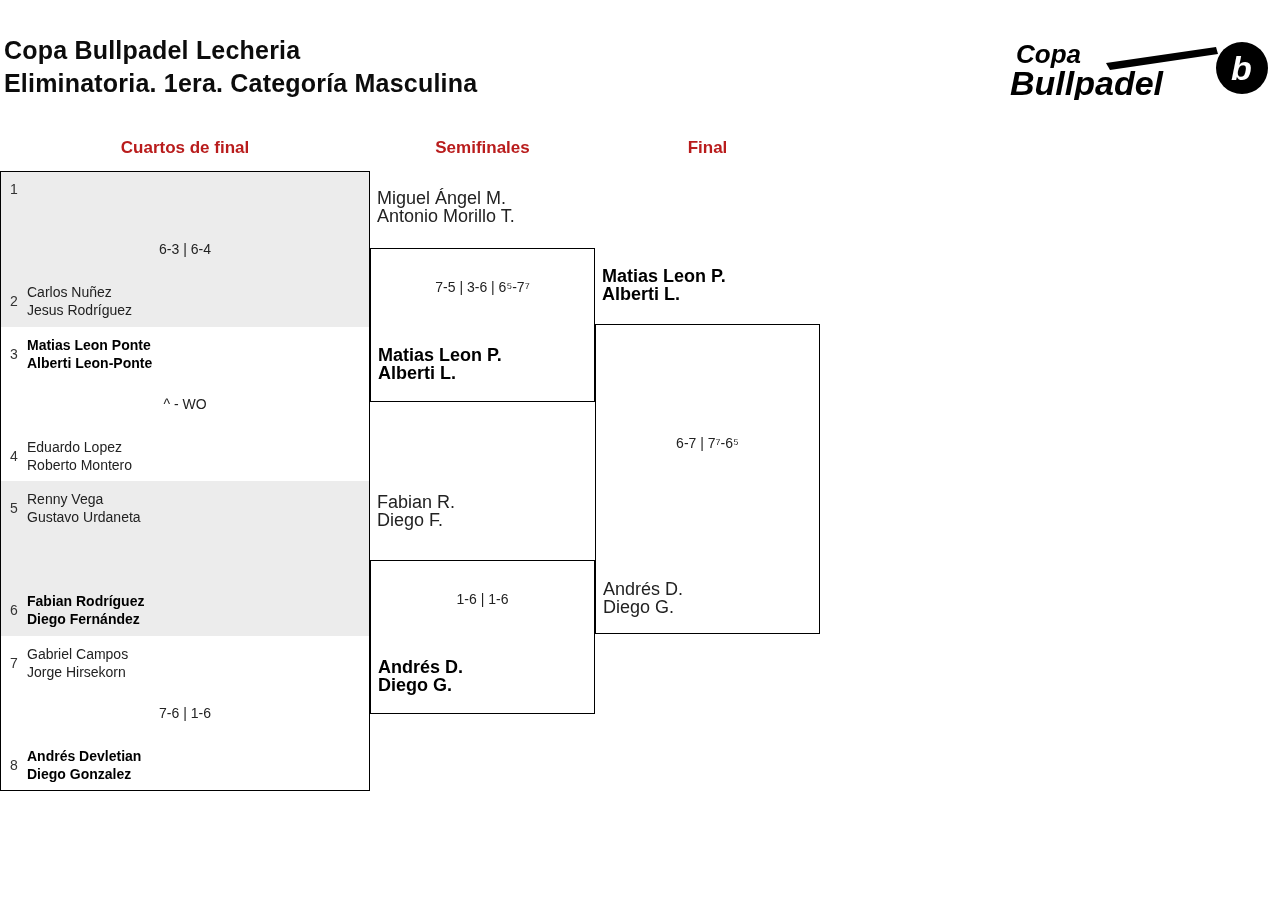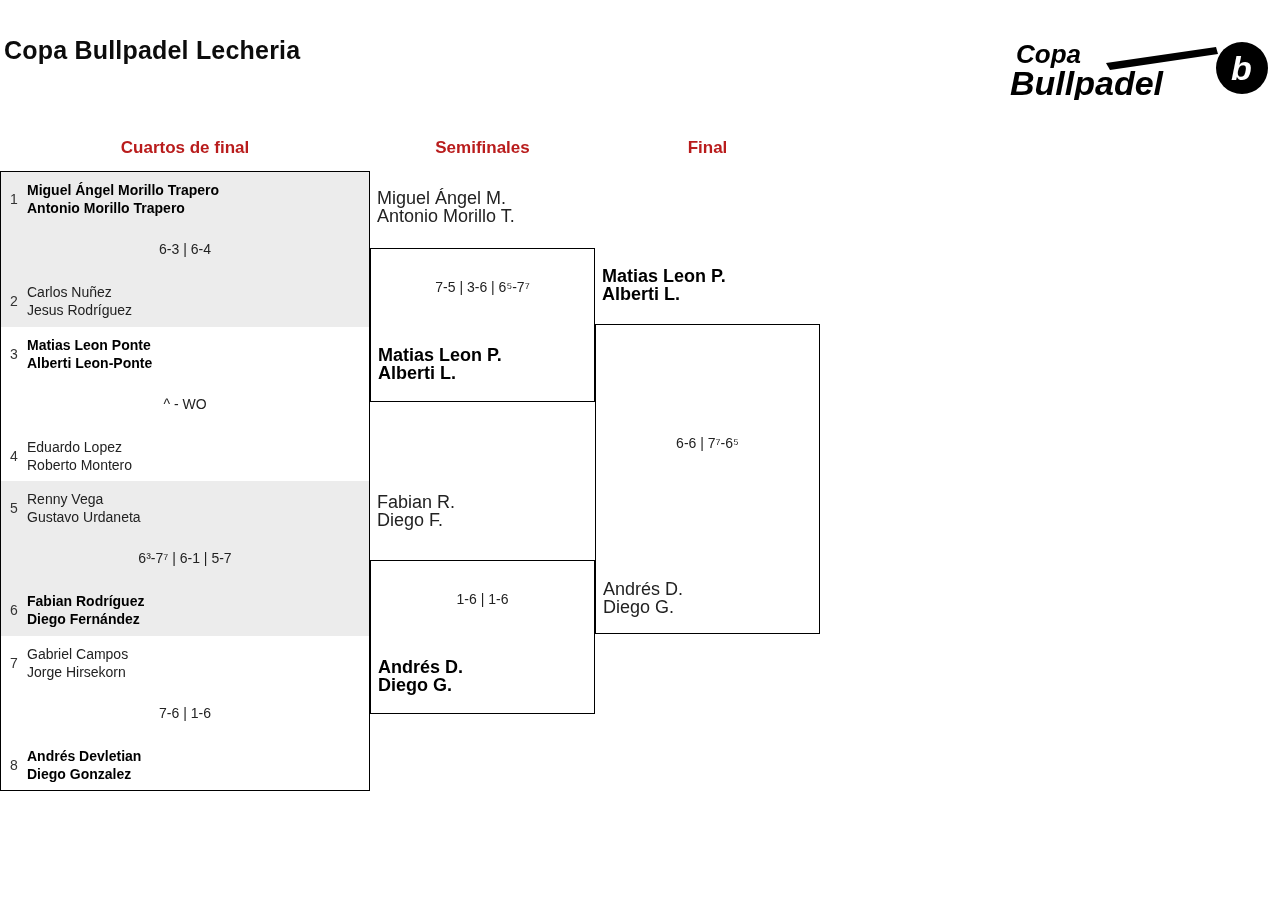--- a/index.html
+++ b/index.html
@@ -32,20 +32,21 @@
   .bscore{position:absolute;left:0;right:0;text-align:center;font-size:14px;color:#222;}
   .pair{position:absolute;font-size:18px;line-height:18px;color:#222;}
 </style>
 </head>
 <body>
 
 <main class="page">
 
   <header class="hdr">
     <div class="t">Copa Bullpadel Lecheria</div>
+    <div class="t">Eliminatoria. 1era. Categoría Masculina</div>
   </header>
 
   <div class="logo">
     <svg width="262" height="62" viewBox="0 0 262 62">
       <text class="lg1" x="6" y="25">Copa</text>
       <text class="lg2" x="0" y="57">Bullpadel</text>
       <path d="M96 25 L206 9 L208 16 L100 32 Z" fill="#000"></path>
       <circle cx="232" cy="30" r="26" fill="#000"></circle>
       <text x="221" y="42" font-family="Liberation Sans, sans-serif" font-size="34" font-style="italic" font-weight="bold" fill="#ffffff">b</text>
     </svg>
@@ -53,24 +54,20 @@
 
   <div class="col-hdr" style="left:0;width:370px">Cuartos de final</div>
   <div class="col-hdr" style="left:370px;width:225px">Semifinales</div>
   <div class="col-hdr" style="left:595px;width:225px">Final</div>
 
   <section class="qf-col">
 
     <div class="qf-match shaded">
       <div class="team-row t1">
         <div class="seed">1</div>
-        <div class="names winner">
-          <div>Miguel Ángel Morillo Trapero</div>
-          <div>Antonio Morillo Trapero</div>
-        </div>
       </div>
       <div class="score">6-3 | 6-4</div>
       <div class="team-row t2">
         <div class="seed">2</div>
         <div class="names">
           <div>Carlos Nuñez</div>
           <div>Jesus Rodríguez</div>
         </div>
       </div>
     </div>
@@ -94,21 +91,20 @@
     </div>
 
     <div class="qf-match shaded">
       <div class="team-row t1">
         <div class="seed">5</div>
         <div class="names">
           <div>Renny Vega</div>
           <div>Gustavo Urdaneta</div>
         </div>
       </div>
-      <div class="score">6³-7⁷ | 6-1 | 5-7</div>
       <div class="team-row t2">
         <div class="seed">6</div>
         <div class="names winner">
           <div>Fabian Rodríguez</div>
           <div>Diego Fernández</div>
         </div>
       </div>
     </div>
 
     <div class="qf-match">
@@ -153,20 +149,20 @@
       <div>Andrés D.</div>
       <div>Diego G.</div>
     </div>
   </div>
 
   <div class="pair winner" style="left:602px;top:239px">
     <div>Matias Leon P.</div>
     <div>Alberti L.</div>
   </div>
   <div class="box" style="left:595px;top:296px;width:225px;height:310px">
-    <div class="bscore" style="top:110px">6-6 | 7⁷-6⁵</div>
+    <div class="bscore" style="top:110px">6-7 | 7⁷-6⁵</div>
     <div class="pair" style="left:7px;top:255px">
       <div>Andrés D.</div>
       <div>Diego G.</div>
     </div>
   </div>
 
 </main>
 
 </body></html>

